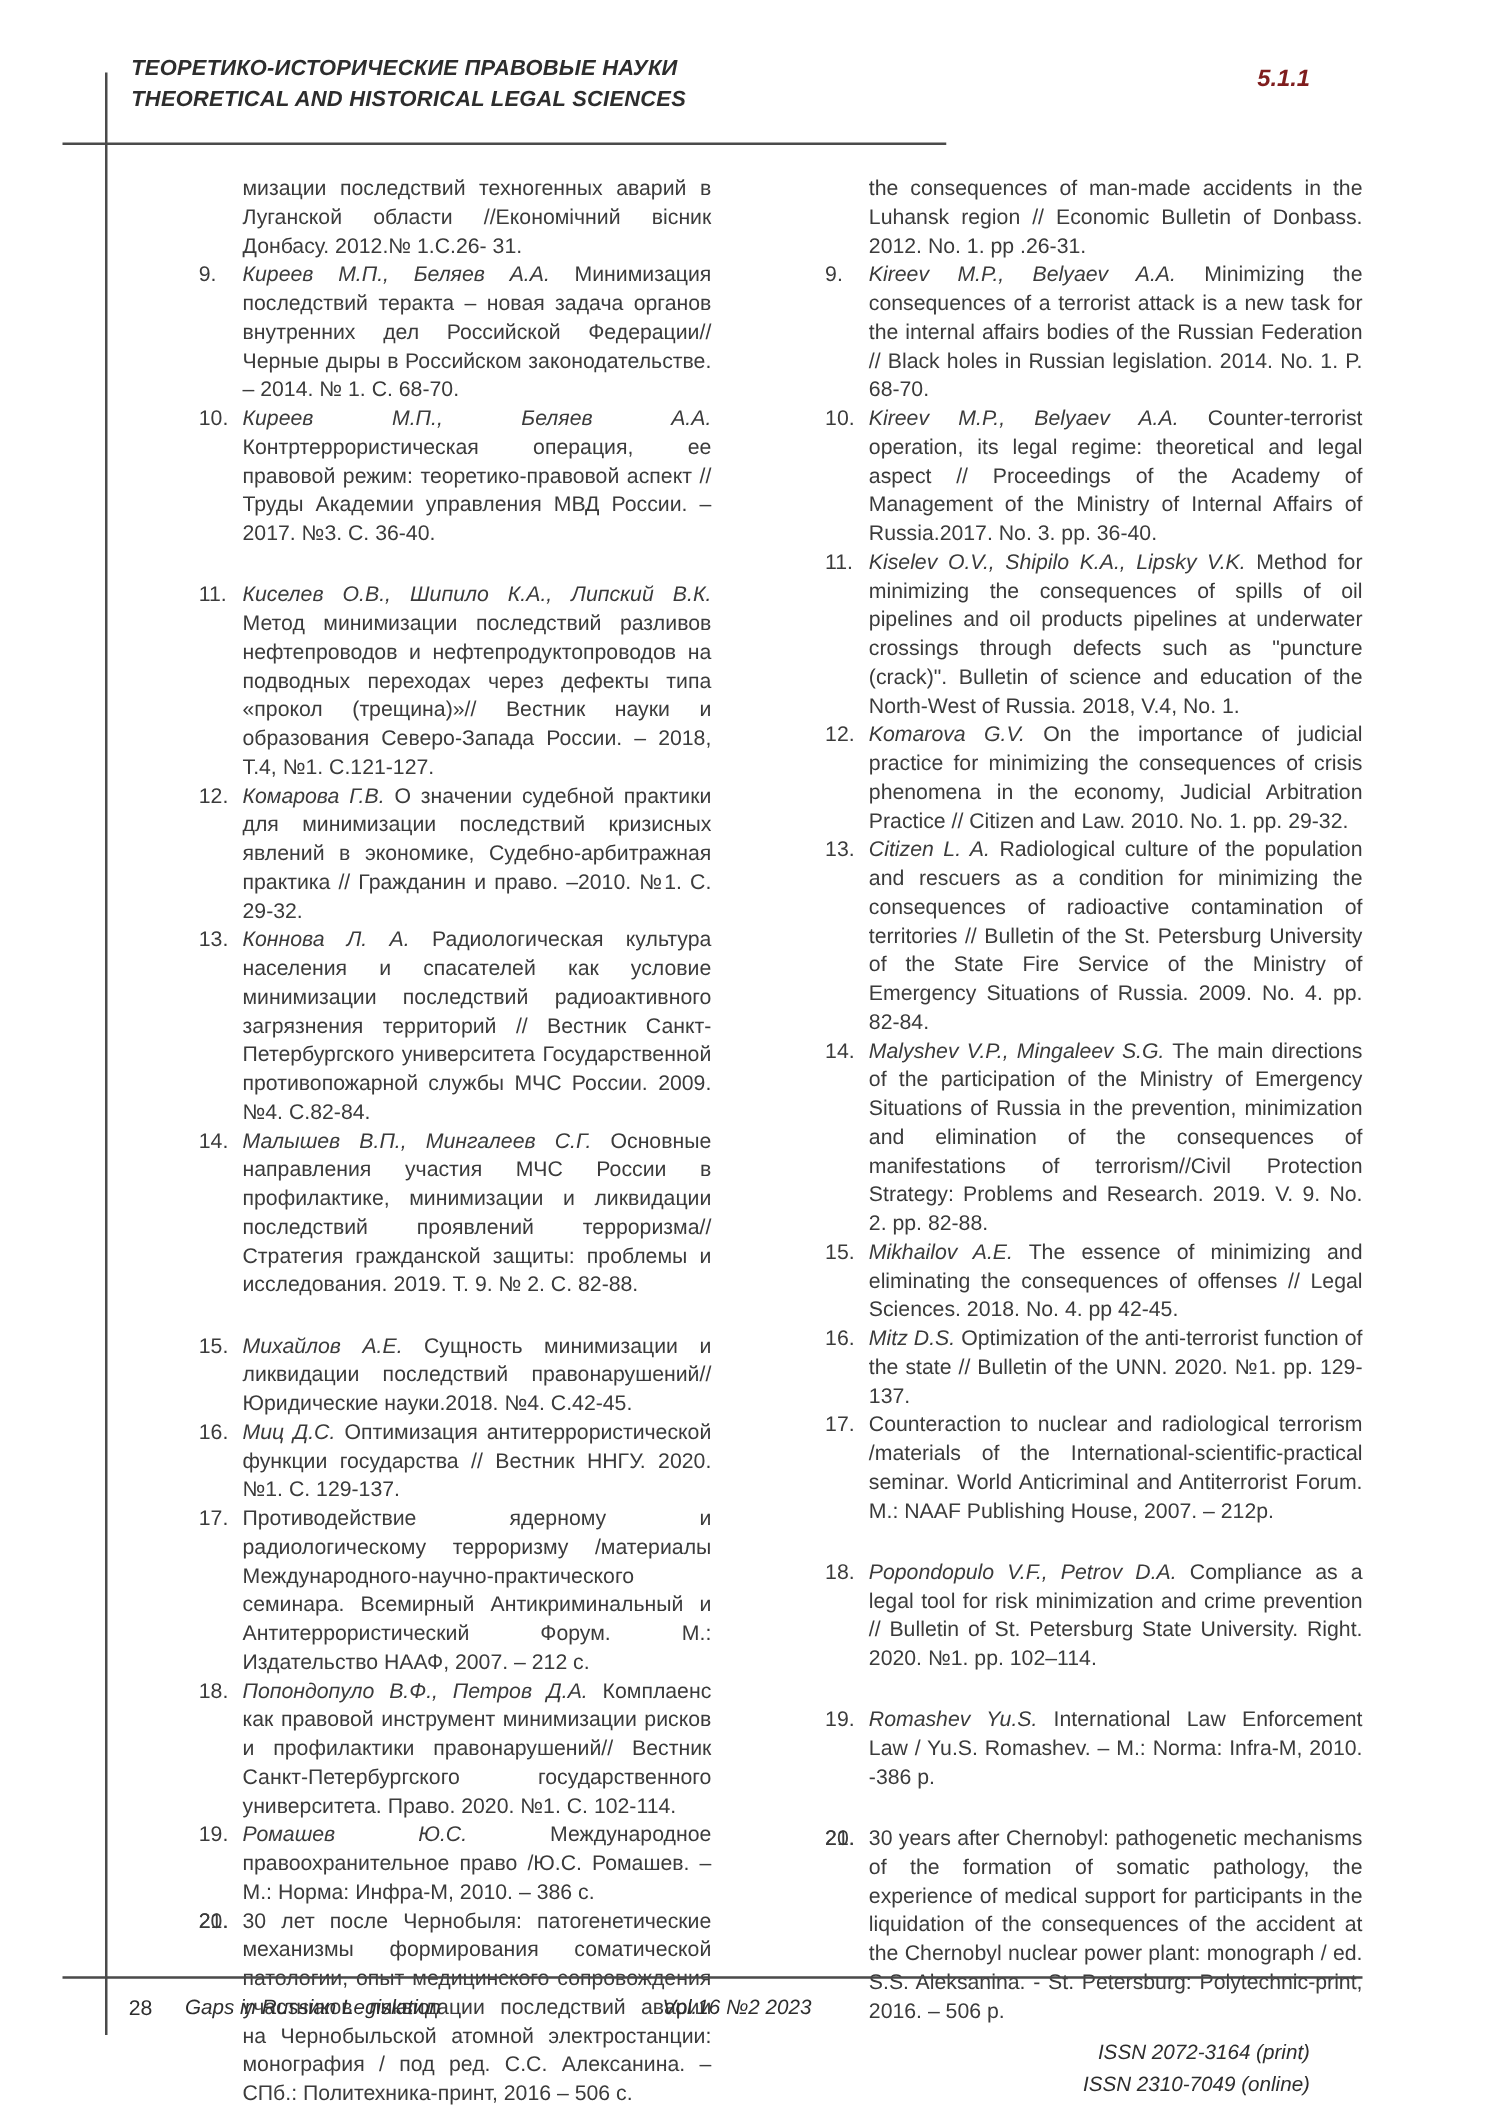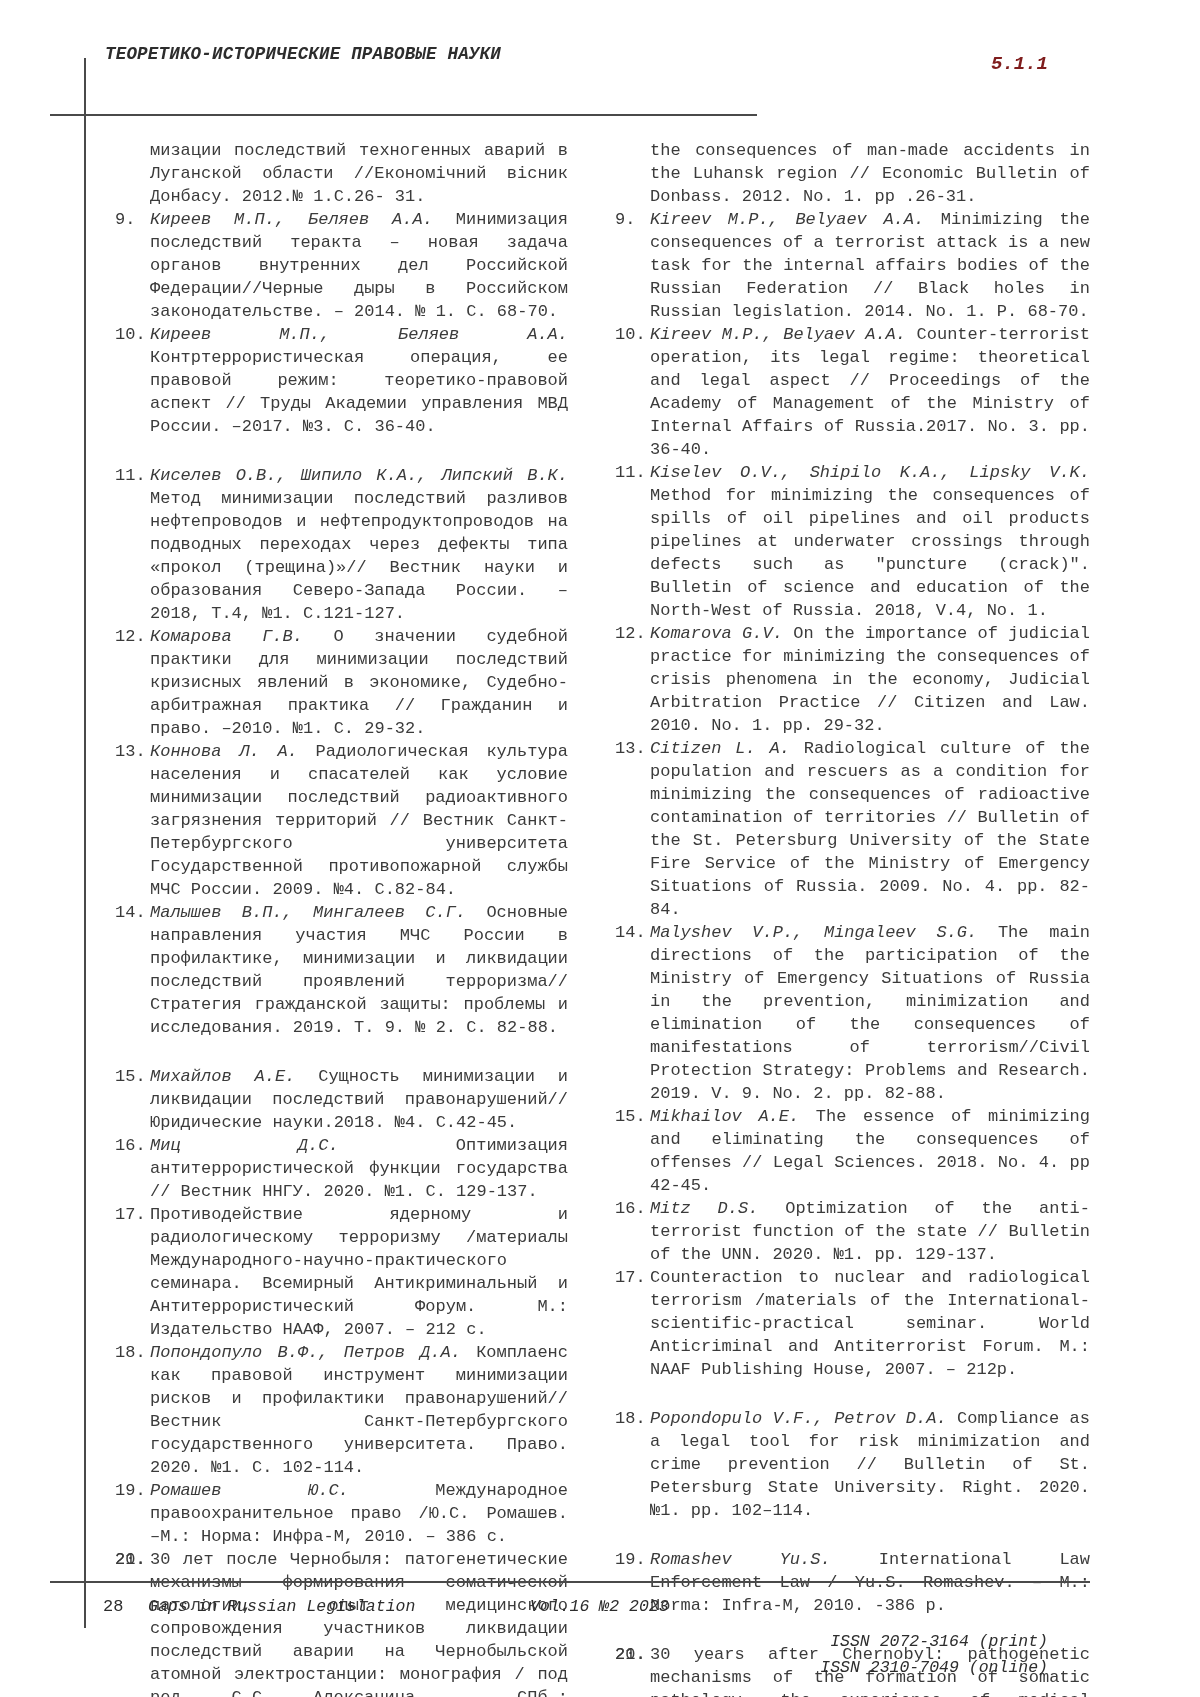--- a/index.html
+++ b/index.html
@@ -1,20 +1,20 @@
 <!DOCTYPE html>
 <html><head>
 <meta charset="utf-8">
 <style>
   html,body{margin:0;padding:0;background:#ffffff;}
   .page{
     position:relative;
     width:1161px;height:1697px;
     background:#ffffff;
-    font-family:Liberation Mono, monospace;
+    font-family:Liberation Sans, sans-serif;
     color:#3b3b3b;
     overflow:hidden;
   }
   
   .vrule{position:absolute;left:84px;top:58px;width:2px;height:1570px;background:#4a4a4a;}
   .hrule{position:absolute;height:2px;background:#4a4a4a;}
   .header-rule{left:50px;top:114px;width:707px;}
   .footer-rule{left:50px;top:1581px;width:1040px;}
   
   .rhead{position:absolute;left:105px;top:42px;}
@@ -26,21 +26,21 @@
   .code{
     position:absolute;top:53px;right:113px;
     font-weight:bold;font-style:italic;font-size:19px;color:#7f1d1d;
   }
   
   .columns{
     position:absolute;left:115px;top:139px;width:975px;
     display:flex;gap:47px;
     font-size:17px;line-height:23px;
   }
-  .col{text-align:justify;}
+  .col{text-align:justify;margin-left:44px;}
   .col-left{width:453px;}
   .col-right{width:475px;}
   .ref{position:relative;padding-left:35px;margin:0;}
   .ref .num{position:absolute;left:0;top:0;}
   .authors{font-style:italic;}
   .gap{margin-top:26px;}
   
   .pageno{position:absolute;left:103px;top:1597px;font-size:17px;color:#2d2d2d;text-align:center;}
   .jtitle{position:absolute;left:148px;top:1597px;font-size:16.5px;font-style:italic;color:#2d2d2d;}
   .voliss{position:absolute;left:530px;top:1597px;font-size:16.5px;font-style:italic;color:#2d2d2d;}
@@ -49,20 +49,21 @@
 </style>
 </head>
 <body>
 
 <div class="page">
 
   <div class="vrule"></div>
 
   <div class="rhead">
     <div>ТЕОРЕТИКО-ИСТОРИЧЕСКИЕ ПРАВОВЫЕ НАУКИ</div>
+    <div>THEORETICAL AND HISTORICAL LEGAL SCIENCES</div>
   </div>
   <div class="code">5.1.1</div>
   <div class="hrule header-rule"></div>
 
   <div class="columns">
     <section class="col col-left">
         <p class="ref"><span>мизации последствий техногенных аварий в Луганской области //Економічний вісник Донбасу. 2012.№ 1.С.26- 31.</span></p>
         <p class="ref"><span class="num">9.</span><span class="authors">Киреев М.П., Беляев А.А.</span><span> Минимизация последствий теракта – новая задача органов внутренних дел Российской Федерации//Черные дыры в Российском законодательстве. – 2014. № 1. С. 68-70.</span></p>
         <p class="ref"><span class="num">10.</span><span class="authors">Киреев М.П., Беляев А.А.</span><span> Контртеррористическая операция, ее правовой режим: теоретико-правовой аспект // Труды Академии управления МВД России. –2017. №3. С. 36-40.</span></p>
         <p class="ref gap"><span class="num">11.</span><span class="authors">Киселев О.В., Шипило К.А., Липский В.К.</span><span> Метод минимизации последствий разливов нефтепроводов и нефтепродуктопроводов на подводных переходах через дефекты типа «прокол (трещина)»// Вестник науки и образования Северо-Запада России. – 2018, Т.4, №1. С.121-127.</span></p>

